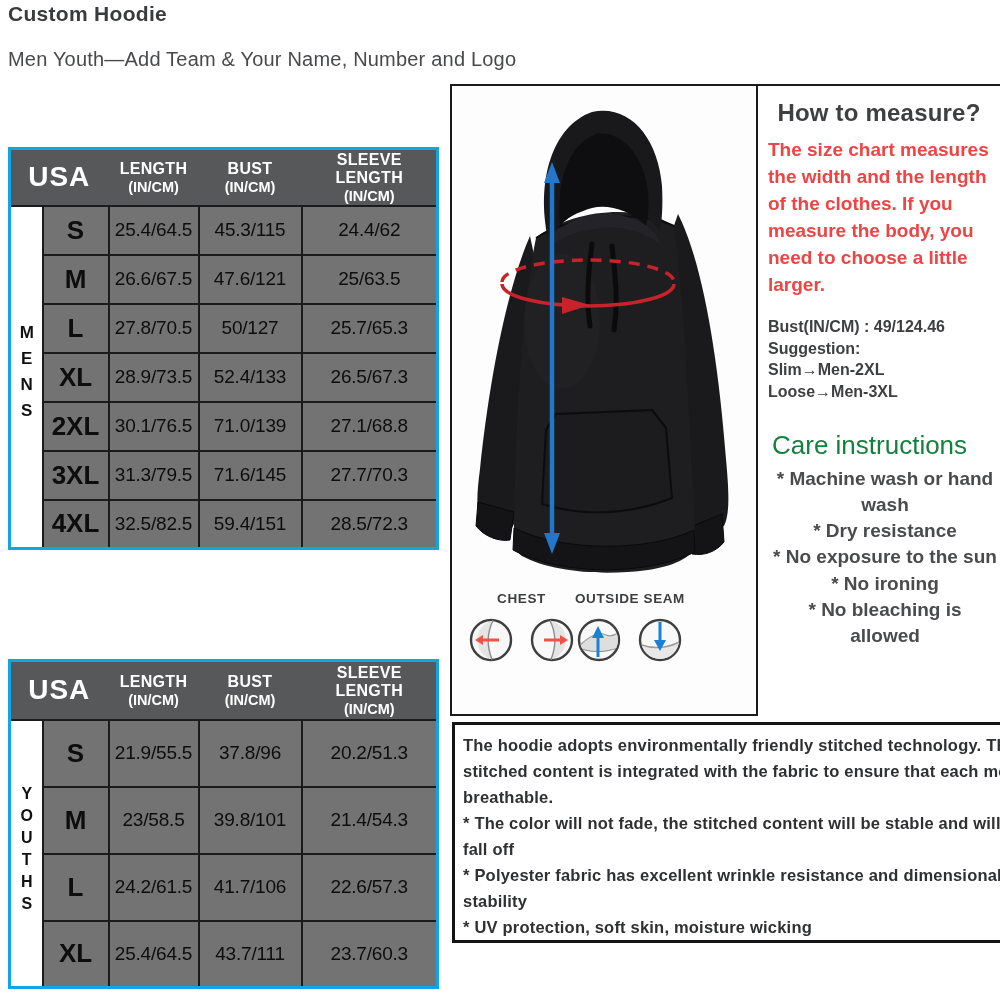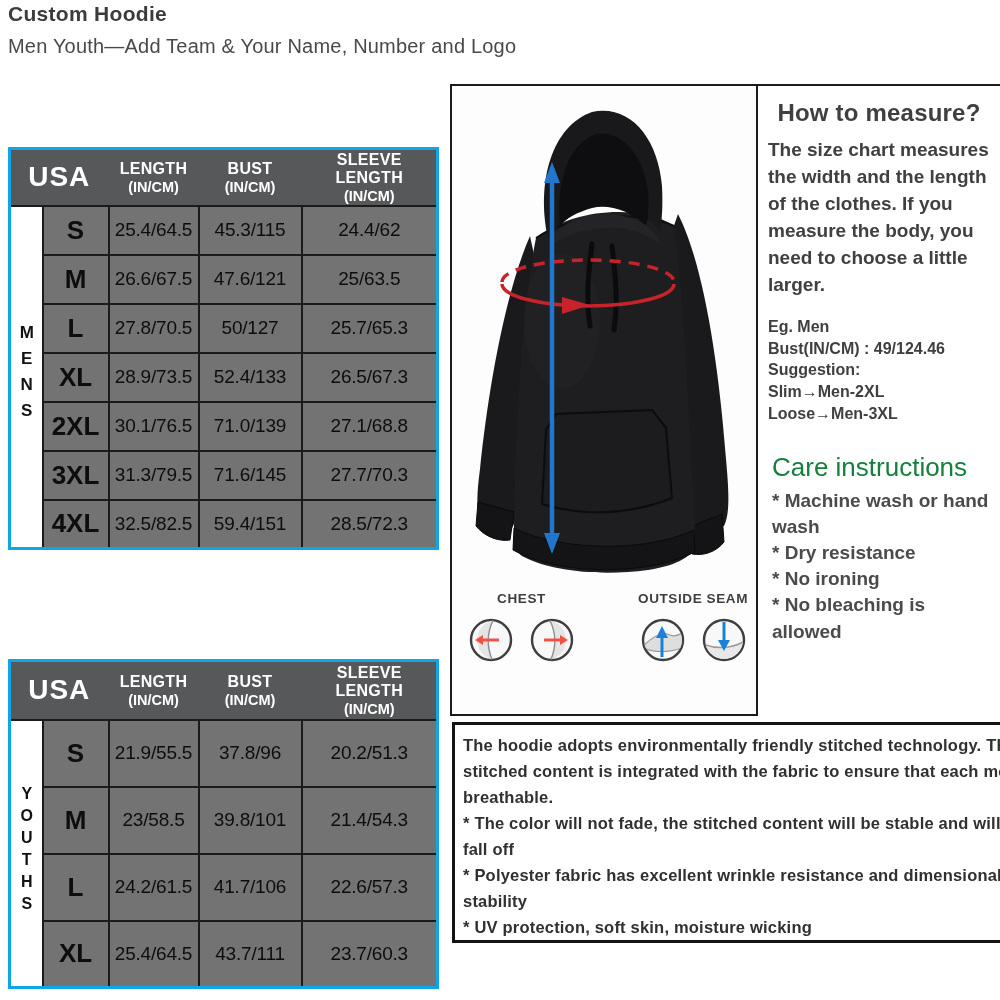--- a/index.html
+++ b/index.html
@@ -5,21 +5,21 @@
   * { margin:0; padding:0; box-sizing:border-box; }
   html,body { background:#fff; }
   .page {
     position:relative; width:1000px; height:1000px; background:#ffffff;
     font-family:"Liberation Sans", sans-serif; overflow:hidden; color:#2f3032;padding-left:48px;
   }
 
   
   .hdr { position:absolute; left:8px; top:2px; }
   .hdr h1 { font-size:21px; font-weight:700; color:#3a3b3d; letter-spacing:.3px; }
-  .hdr h2 { font-size:20px; font-weight:400; color:#48494b; margin-top:9px; letter-spacing:.2px; }
+  .hdr h2 { font-size:20px; font-weight:400; color:#48494b; margin-top:22px; letter-spacing:.2px; }
 
   
   table.size-table {
     position:absolute; left:8px; border-collapse:collapse; table-layout:fixed;
     width:428px; border:3px solid #0ea5e9; background:#737373;
   }
   table.mens   { top:147px; }
   table.youths { top:659px; }
   .size-table th, .size-table td { border:2px solid #1b1b1c; text-align:center; vertical-align:middle; }
   .size-table thead th {
@@ -43,41 +43,41 @@
   td.val  { font-size:19px; font-weight:400; color:#0d0d0d; letter-spacing:-.2px; }
 
   
   .photo-box {
     position:absolute; left:450px; top:84px; width:308px; height:632px;
     border:2px solid #1b1b1c; background:#fdfdfd;
   }
   .photo-box svg.hoodie { position:absolute; left:0; top:0; }
   .diagram {
     position:absolute; left:0; top:505px; width:100%; height:120px;
-    display:flex; justify-content:space-between; padding:0 8px 0 16px;
+    display:flex; padding:0 8px 0 16px;
   }
   .dgroup { display:flex; flex-direction:column; align-items:center; }
   .dlabel { font-size:13.5px; font-weight:700; color:#3d3e40; letter-spacing:.6px; margin-bottom:11px; }
   .dicons { display:flex; gap:15px; }
 
   
   .measure-panel {
     position:absolute; left:758px; top:84px; width:242px; height:632px;
     border-top:2px solid #1b1b1c; background:#fff;
   }
   .measure-panel h3 { text-align:center; font-size:24px; font-weight:700; color:#3e3f41; margin-top:13px; letter-spacing:.2px; }
   .measure-panel .mbody {
-    margin:10px 4px 12px 10px; font-size:19px; line-height:1.42; font-weight:700; color:#404040;
+    margin:10px 4px 12px 10px; font-size:19px; line-height:1.42; font-weight:700; color:#ef4444;
   }
   .measure-panel .eg {
     margin:17px 4px 0 10px; font-size:16px; line-height:1.36; font-weight:700; color:#3e3f41;
   }
   .measure-panel h4 { margin:27px 0 0 14px; font-size:26px; font-weight:400; color:#15803d; }
   .measure-panel .care {
-    margin:5px 2px 0 14px; font-size:19px; line-height:1.38; font-weight:700; color:#4a4b4d;
+    margin:5px 2px 0 14px; font-size:19px; line-height:1.38; font-weight:700; color:#4a4b4d;text-align:center;
   }
 
   
   .desc-box {
     position:absolute; left:452px; top:722px; width:610px; height:221px;
     border:3px solid #141414; background:#fff;
     padding:7px 8px 0 8px; font-size:16.5px; line-height:1.58; font-weight:700;
     color:#2f3032; letter-spacing:.2px;
   }
 </style>
@@ -306,30 +306,30 @@
           </svg>
         </div>
       </div>
     </div>
   </div>
 
   <div class="measure-panel">
     <h3>How to measure?</h3>
     <p class="mbody">The size chart measures the width and the length of the clothes.  If you measure the body, you need to choose a little larger.</p>
     <div class="eg">
-      <div>Eg. Men</div>
       <div>Bust(IN/CM) : 49/124.46</div>
       <div>Suggestion:</div>
       <div>Slim→Men-2XL</div>
       <div>Loose→Men-3XL</div>
     </div>
     <h4>Care instructions</h4>
     <div class="care">
       <div>* Machine wash or hand wash</div>
       <div>* Dry resistance</div>
+      <div>* No exposure to the sun</div>
       <div>* No ironing</div>
       <div>* No bleaching is allowed</div>
     </div>
   </div>
 
   <div class="desc-box">
     <p>The hoodie adopts environmentally friendly stitched technology. The stitched content is integrated with the fabric to ensure that each mesh is breathable.</p>
     <p>* The color will not fade, the stitched content will be stable and will not fall off</p>
     <p>* Polyester fabric has excellent wrinkle resistance and dimensional stability</p>
     <p>* UV protection, soft skin, moisture wicking</p>

